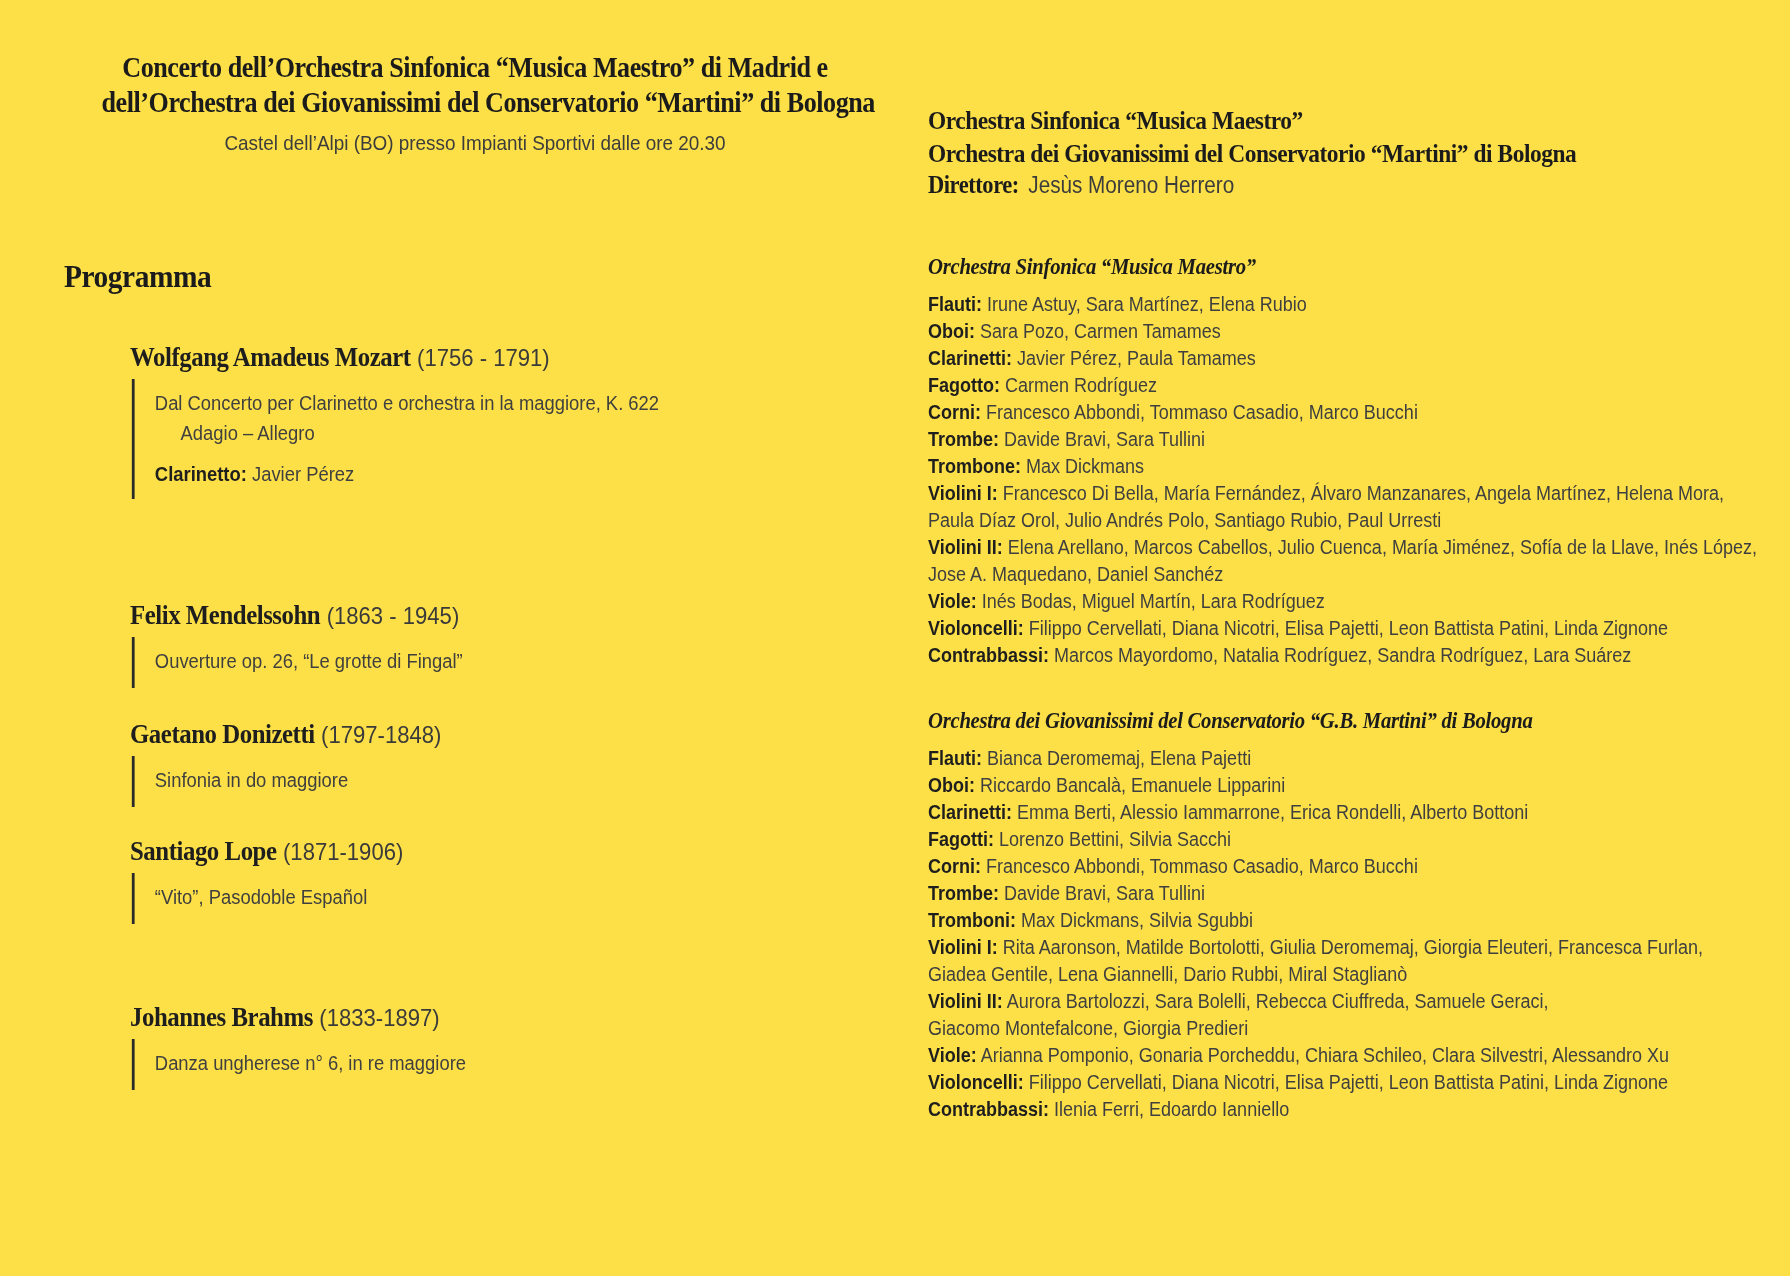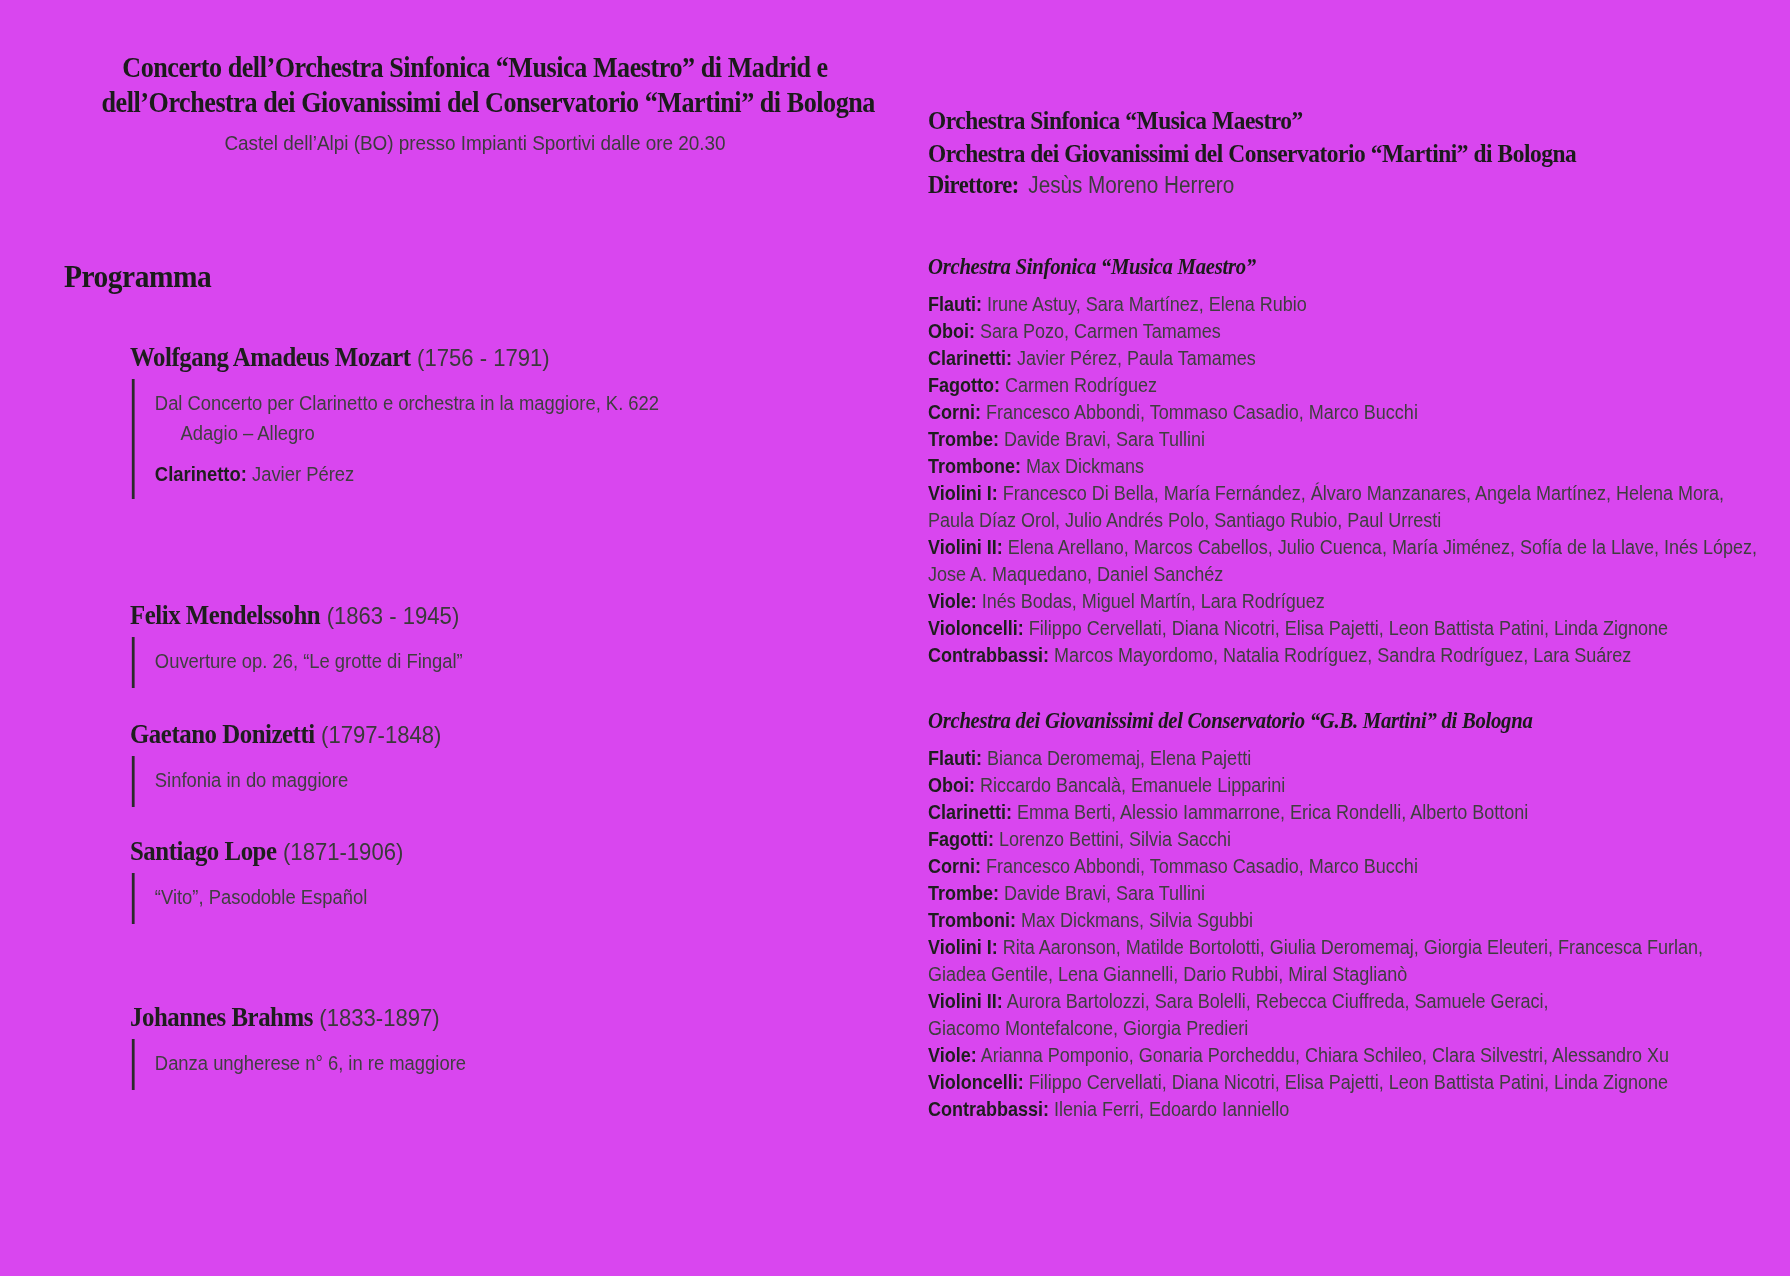--- a/index.html
+++ b/index.html
@@ -1,16 +1,16 @@
 <!DOCTYPE html>
 <html><head>
 <meta charset="utf-8">
 <style>
   html,body{margin:0;padding:0;background:#ffffff;}
-  .page{position:relative;width:1790px;height:1276px;background:#d946ef;overflow:hidden;
+  .page{position:relative;width:1790px;height:1276px;background:#fde047;overflow:hidden;
         font-family:"Liberation Sans",sans-serif;color:#3f3f3f;}
 
   
   .title-block{position:absolute;top:50px;left:60px;width:830px;text-align:center;
                transform:scaleX(0.90);transform-origin:50% 0;}
   .main-title{font-family:"Liberation Serif",serif;font-weight:bold;color:#1b1b1b;
               font-size:29px;line-height:35px;letter-spacing:-0.5px;white-space:nowrap;margin:0;}
   .subtitle{font-size:21px;color:#3c3c3c;margin:11px 0 0 0;white-space:nowrap;}
 
   .programma{position:absolute;top:258px;left:64px;margin:0;

